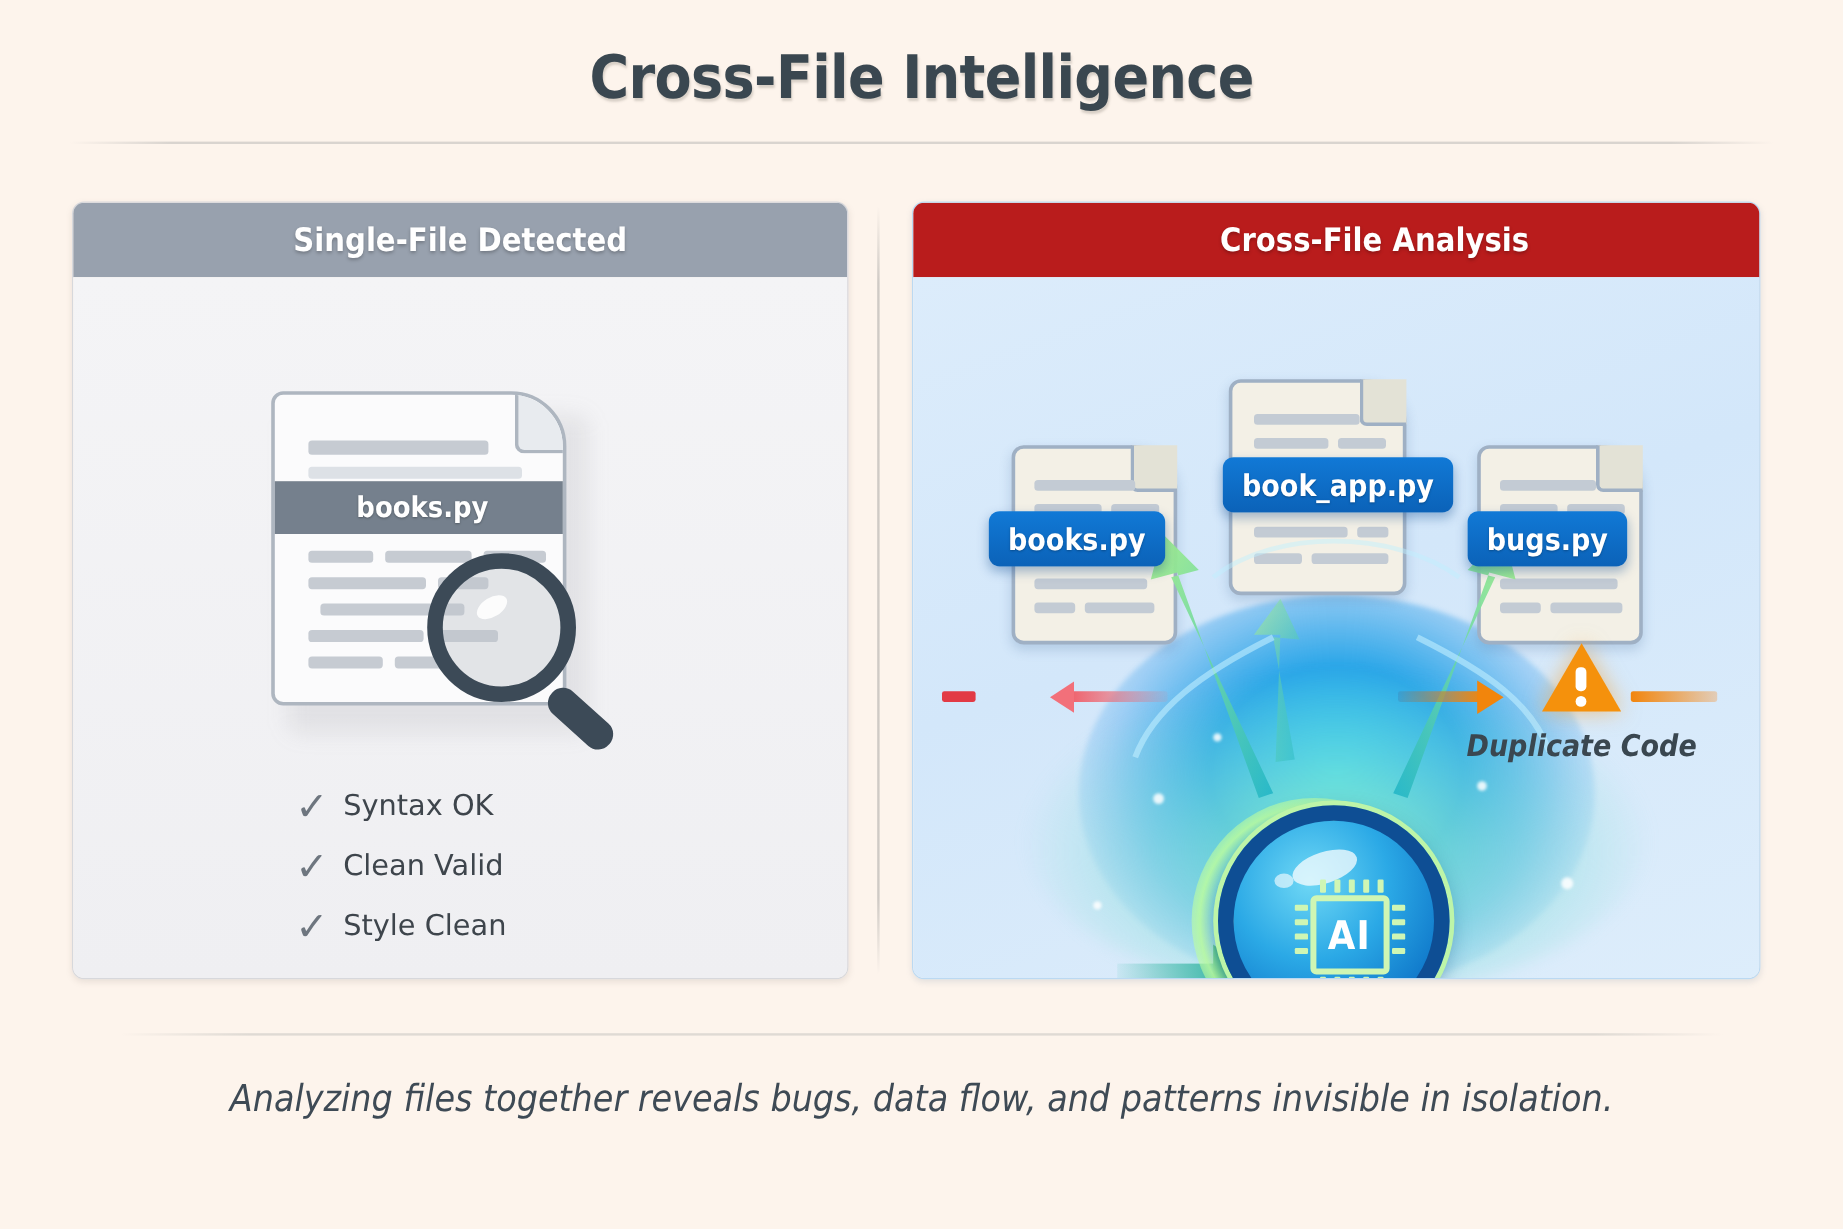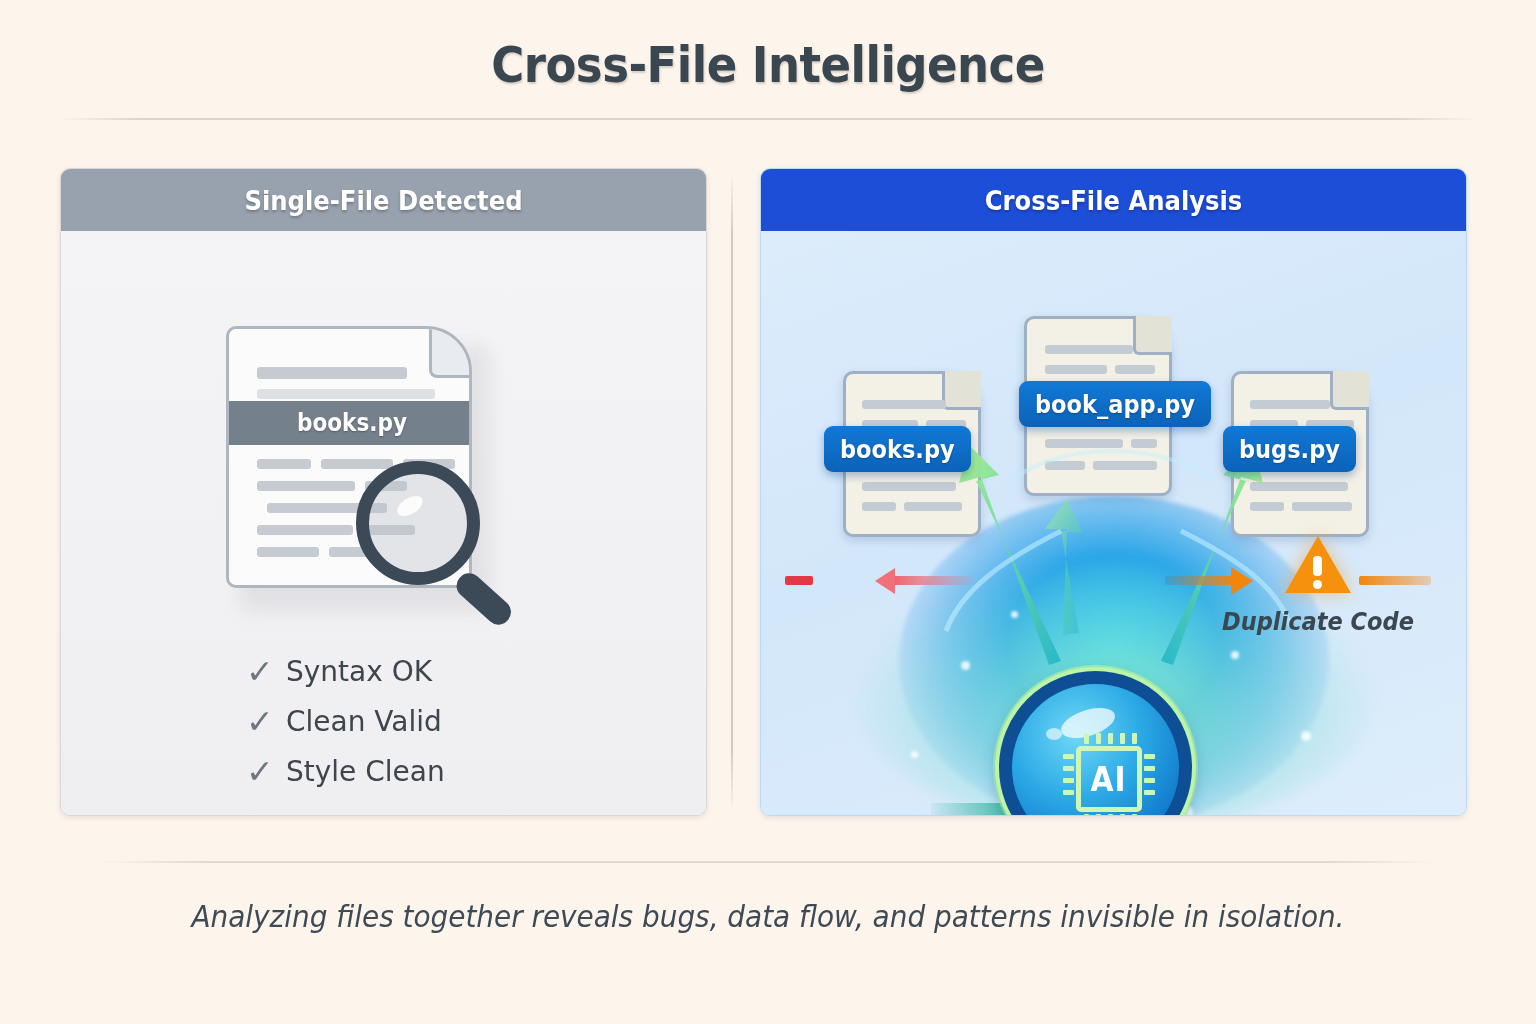--- a/index.html
+++ b/index.html
@@ -41,21 +41,21 @@
   #left-panel .panel-head{background:#98A1AE;}
   #left-panel .panel-body{height:584px;background:linear-gradient(180deg,#F4F4F6 0%,#EFEFF2 100%);}
 
   
   .v-divider{position:absolute;left:731px;top:172px;width:2px;height:640px;
     background:linear-gradient(180deg,rgba(210,205,200,0),#CFCAC5 10%,#CFCAC5 90%,rgba(210,205,200,0));}
 
   
   #right-panel{left:760px;top:168px;width:705px;height:646px;
     border:1px solid #BBD9F2;box-shadow:0 2px 5px rgba(120,140,160,.2);}
-  #right-panel .panel-head{background:#1d4ed8;}
+  #right-panel .panel-head{background:#b91c1c;padding-left:32px;}
   #right-panel .panel-body{height:584px;background:linear-gradient(160deg,#DCECFB 0%,#D3E7FA 45%,#DDEDFB 100%);}
 
   
   .doc-wrap{position:absolute;left:165px;top:95px;width:300px;height:290px;}
   .doc-shadow{position:absolute;left:14px;top:20px;width:250px;height:265px;
     background:rgba(120,125,135,.13);border-radius:10px;filter:blur(9px);}
   .doc{position:absolute;left:0;top:0;width:246px;height:262px;
     background:#FBFBFC;border:3px solid #AEB6C0;border-radius:10px 46px 10px 10px;
     box-sizing:border-box;overflow:hidden;}
   .doc-fold{position:absolute;left:200px;top:-3px;width:49px;height:49px;
@@ -73,21 +73,21 @@
     border:13px solid #3C4A57;background:rgba(190,195,202,.42);box-sizing:border-box;}
   .mag-gloss{position:absolute;left:27px;top:24px;width:28px;height:16px;border-radius:50%;
     background:rgba(255,255,255,.88);transform:rotate(-32deg);}
   .mag-handle{position:absolute;left:104px;top:104px;width:64px;height:25px;border-radius:12px;
     background:#3C4A57;transform:rotate(42deg);transform-origin:left center;}
 
   
   .checklist{position:absolute;left:185px;top:415px;}
   .check-row{display:flex;align-items:center;height:50px;}
   .check-mark{width:40px;font-size:33px;color:#6E767F;line-height:1;}
-  .check-label{font-size:28px;color:#3E454C;
+  .check-label{font-size:24px;color:#3E454C;
     font-family:"DejaVu Sans","Liberation Sans",sans-serif;}
 
   
   .glowbg{position:absolute;left:50%;top:265px;transform:translateX(-50%);
     width:430px;height:330px;border-radius:50%;
     background:radial-gradient(ellipse at 50% 45%,#37D4F0 0%,#2BA6E8 35%,rgba(60,160,235,.35) 62%,rgba(120,190,240,0) 78%);
     filter:blur(2px);}
   .glowbg2{position:absolute;left:50%;top:330px;transform:translateX(-50%);
     width:520px;height:270px;border-radius:50%;
     background:radial-gradient(ellipse at 50% 55%,rgba(150,240,200,.85) 0%,rgba(120,220,215,.5) 40%,rgba(150,230,240,0) 72%);
@@ -105,21 +105,21 @@
     border-radius:9px;display:flex;align-items:center;justify-content:center;
     box-shadow:0 4px 9px rgba(10,70,140,.35);padding:0 16px;height:46px;}
   .flabel span{font-family:"DejaVu Sans Condensed","Liberation Sans",sans-serif;
     font-weight:bold;font-size:25px;color:#FFFFFF;white-space:nowrap;
     text-shadow:0 1px 2px rgba(0,0,0,.28);}
 
   
   .aimag{position:absolute;left:50%;top:440px;transform:translateX(-50%);width:230px;height:230px;}
   .ai-glow{position:absolute;left:-6px;top:-6px;width:205px;height:205px;border-radius:50%;
     background:radial-gradient(circle,rgba(190,255,170,.0) 58%,rgba(190,255,160,.85) 66%,rgba(190,255,160,0) 80%);}
-  .ai-ring{position:absolute;left:0;top:0;width:193px;height:193px;border-radius:50%;
+  .ai-ring{position:absolute;left:16px;top:0;width:193px;height:193px;border-radius:50%;
     border:13px solid #0E4E94;box-sizing:border-box;
     background:radial-gradient(circle at 38% 30%,#6FD8F5 0%,#2BA9E6 42%,#127DCD 75%,#0E66B5 100%);
     box-shadow:0 0 0 4px #BDF5A8, 0 6px 18px rgba(10,60,120,.4);}
   .ai-gloss1{position:absolute;left:48px;top:26px;width:56px;height:26px;border-radius:50%;
     background:rgba(255,255,255,.72);transform:rotate(-18deg);}
   .ai-gloss2{position:absolute;left:34px;top:44px;width:16px;height:12px;border-radius:50%;
     background:rgba(255,255,255,.6);}
   .chip{position:absolute;left:50px;top:48px;width:94px;height:94px;}
   .chip-core{position:absolute;left:14px;top:14px;width:66px;height:66px;
     border:5px solid #CFF6B4;border-radius:5px;box-sizing:border-box;

